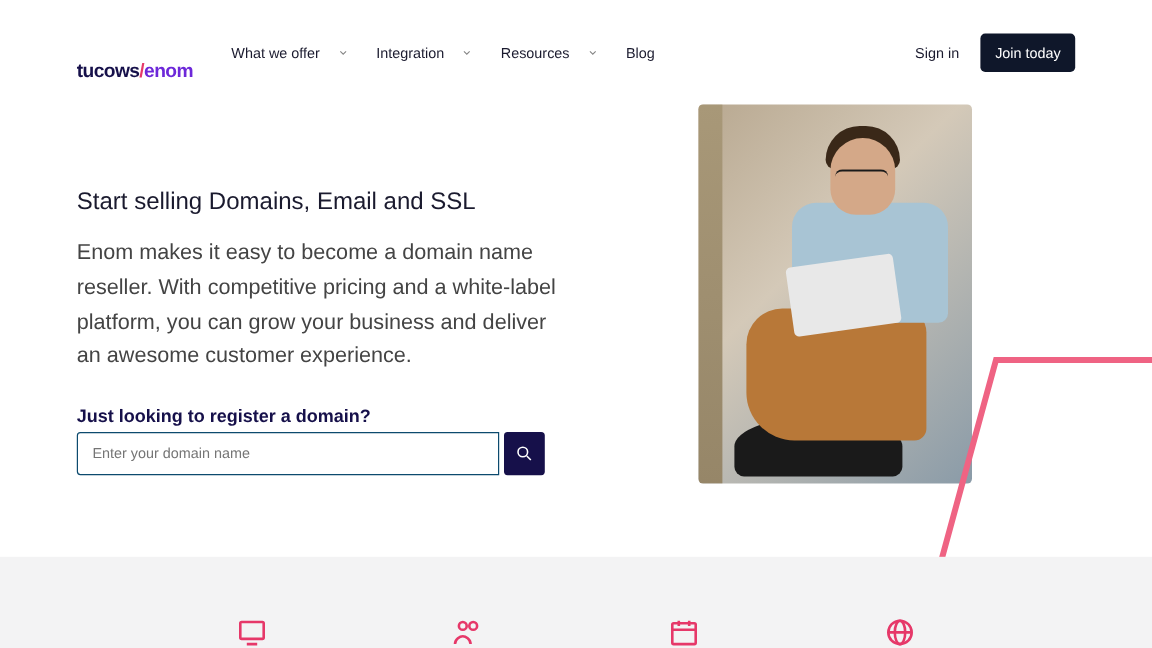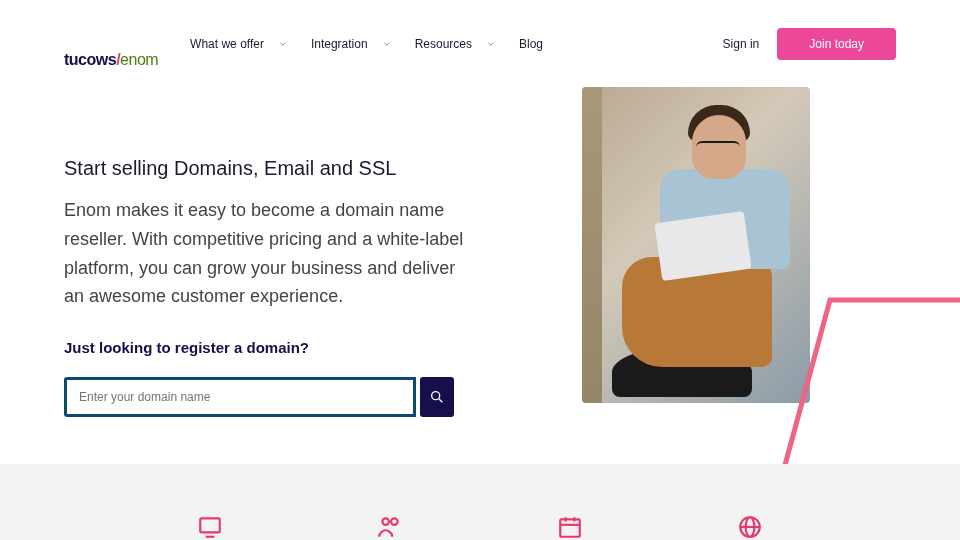--- a/index.html
+++ b/index.html
@@ -2,39 +2,39 @@
 <html><head>
 <meta charset="utf-8">
 <style>
 * { margin: 0; padding: 0; box-sizing: border-box; }
 body { font-family: -apple-system, BlinkMacSystemFont, "Segoe UI", Arial, sans-serif; background: #fff; color: #1a1a2e; width: 960px; height: 540px; overflow: hidden; position: relative; }
 
 .header { display: flex; align-items: center; padding: 18px 64px; }
 .logo { display: flex; align-items: baseline; font-weight: 800; font-size: 16px; letter-spacing: -0.5px; margin-top: 33px; }
 .logo-tucows { color: #16104a; }
 .logo-slash { color: #e63869; font-weight: 700; }
-.logo-enom { color: #4d7c0f; font-weight: 400; }
+.logo-enom { color: #6d28d9; font-weight: 700; }
 
 .nav { display: flex; gap: 24px; margin-left: 32px; }
 .nav-item { display: flex; align-items: center; gap: 15px; font-size: 12px; color: #1a1a2e; cursor: pointer; }
 .chevron { width: 8px; height: 8px; }
 
 .header-right { margin-left: auto; display: flex; align-items: center; gap: 18px; justify-content: center; }
 .signin { font-size: 12px; color: #1a1a2e; cursor: pointer; }
-.join-btn { background: #ec4899; color: #fff; font-size: 12px; padding: 9px 32px; border-radius: 4px; border: none; cursor: pointer; }
+.join-btn { background: #0f172a; color: #fff; font-size: 12px; padding: 9px 12px; border-radius: 4px; border: none; cursor: pointer; }
 
 .hero { display: flex; padding: 32px 64px 0 64px; position: relative; }
 .hero-left { width: 48%; padding-top: 38px; }
 .hero-title { font-size: 20px; font-weight: 400; color: #1a1a2e; margin-bottom: 16px; }
 .hero-desc { font-size: 18px; color: #444; line-height: 1.6; margin-bottom: 28px; }
-.hero-sub { font-size: 15px; font-weight: 700; color: #16104a; margin-bottom: 21px; }
+.hero-sub { font-size: 15px; font-weight: 700; color: #16104a; margin-bottom: 4px; }
 .hero-subdesc { font-size: 12px; color: #444; line-height: 1.6; margin-bottom: 20px; }
 
 .search-row { display: flex; width: 390px; }
-.search-input { flex: 1; border: 3px solid #0c4a6e; border-radius: 3px 0 0 3px; padding: 10px 12px; font-size: 12px; color: #888; }
+.search-input { flex: 1; border: 1px solid #0c4a6e; border-radius: 3px 0 0 3px; padding: 10px 12px; font-size: 12px; color: #888; }
 .search-btn { width: 34px; background: #16104a; border: none; border-radius: 3px; margin-left: 4px; display: flex; align-items: center; justify-content: center; cursor: pointer; }
 .search-btn svg { width: 16px; height: 16px; }
 
 .hero-right { position: absolute; left: 582px; top: 0; width: 228px; height: 316px; border-radius: 4px; overflow: hidden; background: linear-gradient(135deg, #b8a890 0%, #d4c9b8 40%, #8a9ba8 100%); }
 .person { position: absolute; inset: 0; }
 .person::before { content: ""; position: absolute; left: 0; top: 0; width: 20px; height: 100%; background: linear-gradient(#a89878, #968668); }
 .head { position: absolute; left: 110px; top: 28px; width: 54px; height: 64px; background: #d4a888; border-radius: 28px 28px 22px 22px; }
 .hair { position: absolute; left: 106px; top: 18px; width: 62px; height: 36px; background: #3a2818; border-radius: 30px 30px 8px 8px; }
 .glasses { position: absolute; left: 114px; top: 54px; width: 44px; height: 12px; border-top: 2px solid #1a1a1a; border-radius: 6px; }
 .shirt { position: absolute; left: 78px; top: 82px; width: 130px; height: 100px; background: #a8c4d4; border-radius: 20px 20px 8px 8px; }

